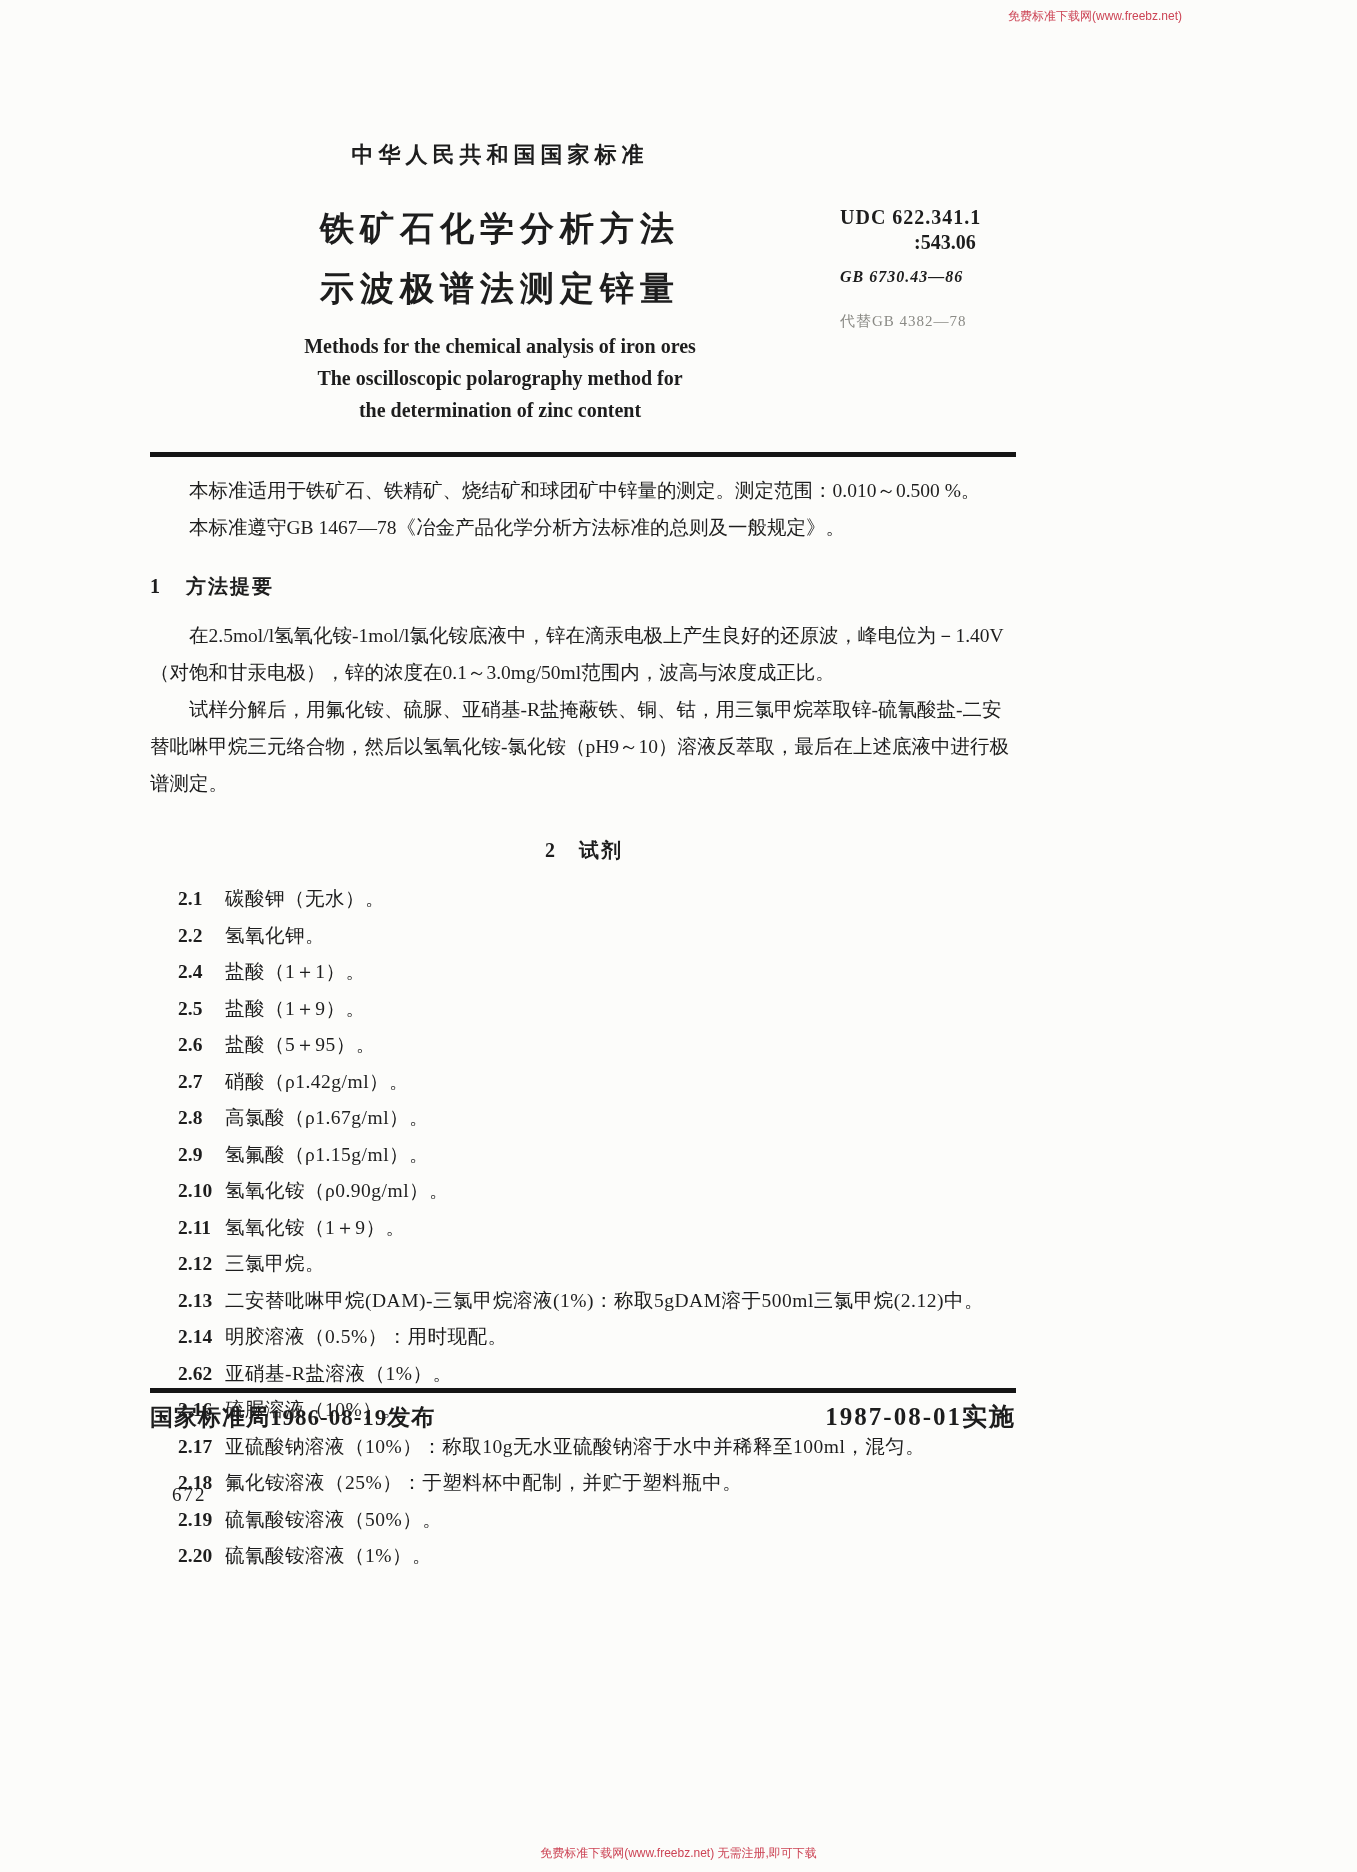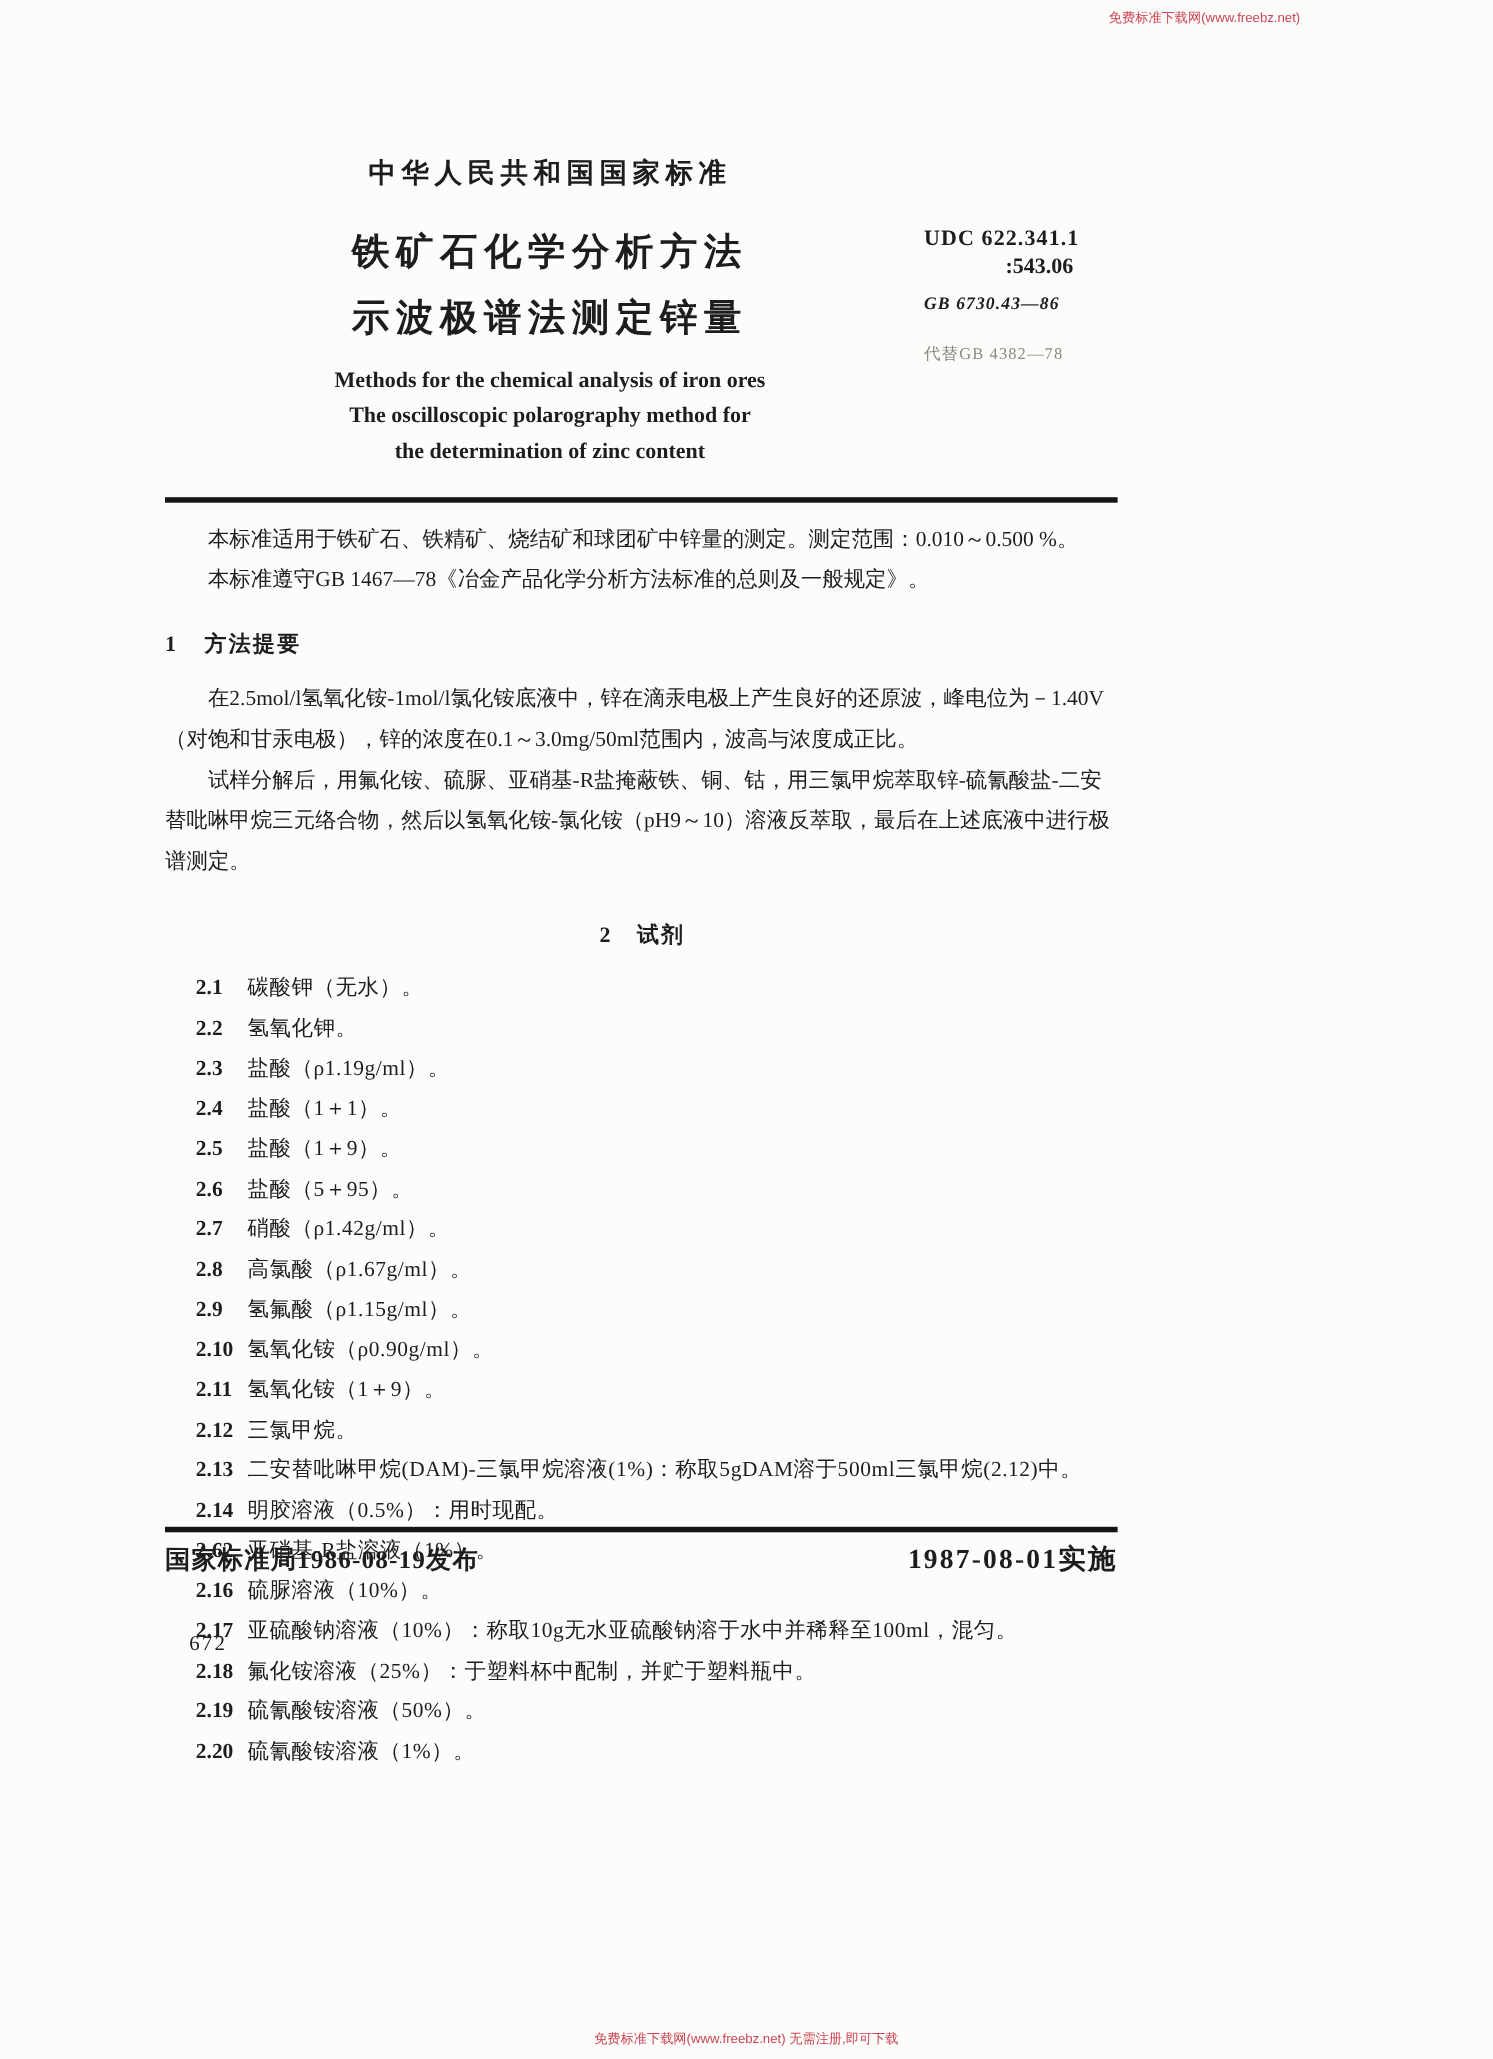--- a/index.html
+++ b/index.html
@@ -12,21 +12,21 @@
     overflow:hidden;
   }
   .page{position:absolute;inset:0;}
 
   .wm{color:#cc4455;font-family:"Liberation Sans","DejaVu Sans",sans-serif;}
   .wm-top{position:absolute;top:8px;left:1008px;font-size:12px;white-space:nowrap;}
   .wm-bottom{position:absolute;top:1845px;left:0;width:100%;text-align:center;font-size:12px;}
 
   .std-name{
     position:absolute;top:140px;left:150px;width:700px;
-    text-align:center;font-size:25px;font-weight:bold;letter-spacing:5px;white-space:nowrap;
+    text-align:center;font-size:22px;font-weight:bold;letter-spacing:5px;white-space:nowrap;
   }
   .main-title{
     position:absolute;left:150px;width:700px;text-align:center;
     font-size:34px;font-weight:bold;letter-spacing:6px;white-space:nowrap;
   }
   .title-l1{top:206px;}
   .title-l2{top:266px;}
 
   .udc-block{position:absolute;top:206px;left:840px;width:190px;}
   .udc-line1{font-size:20px;font-weight:bold;letter-spacing:1px;white-space:nowrap;}
@@ -103,21 +103,20 @@
     <p class="para">在2.5mol/l氢氧化铵-1mol/l氯化铵底液中，锌在滴汞电极上产生良好的还原波，峰电位为－1.40V（对饱和甘汞电极），锌的浓度在0.1～3.0mg/50ml范围内，波高与浓度成正比。</p>
     <p class="para">试样分解后，用氟化铵、硫脲、亚硝基-R盐掩蔽铁、铜、钴，用三氯甲烷萃取锌-硫氰酸盐-二安替吡啉甲烷三元络合物，然后以氢氧化铵-氯化铵（pH9～10）溶液反萃取，最后在上述底液中进行极谱测定。</p>
 
     <div class="sec-head" style="margin-top:30px;text-align:center;">
       <span class="sec-no">2</span><span class="sec-title">试剂</span>
     </div>
 
     <div class="reagent-list">
         <div class="reagent-row"><span class="rno">2.1</span><span class="rtext">碳酸钾（无水）。</span></div>
         <div class="reagent-row"><span class="rno">2.2</span><span class="rtext">氢氧化钾。</span></div>
-        <div class="reagent-row"><span class="rno">2.3</span><span class="rtext">盐酸（ρ1.19g/ml）。</span></div>
         <div class="reagent-row"><span class="rno">2.4</span><span class="rtext">盐酸（1＋1）。</span></div>
         <div class="reagent-row"><span class="rno">2.5</span><span class="rtext">盐酸（1＋9）。</span></div>
         <div class="reagent-row"><span class="rno">2.6</span><span class="rtext">盐酸（5＋95）。</span></div>
         <div class="reagent-row"><span class="rno">2.7</span><span class="rtext">硝酸（ρ1.42g/ml）。</span></div>
         <div class="reagent-row"><span class="rno">2.8</span><span class="rtext">高氯酸（ρ1.67g/ml）。</span></div>
         <div class="reagent-row"><span class="rno">2.9</span><span class="rtext">氢氟酸（ρ1.15g/ml）。</span></div>
         <div class="reagent-row"><span class="rno">2.10</span><span class="rtext">氢氧化铵（ρ0.90g/ml）。</span></div>
         <div class="reagent-row"><span class="rno">2.11</span><span class="rtext">氢氧化铵（1＋9）。</span></div>
         <div class="reagent-row"><span class="rno">2.12</span><span class="rtext">三氯甲烷。</span></div>
         <div class="reagent-row"><span class="rno">2.13</span><span class="rtext">二安替吡啉甲烷(DAM)-三氯甲烷溶液(1%)：称取5gDAM溶于500ml三氯甲烷(2.12)中。</span></div>

